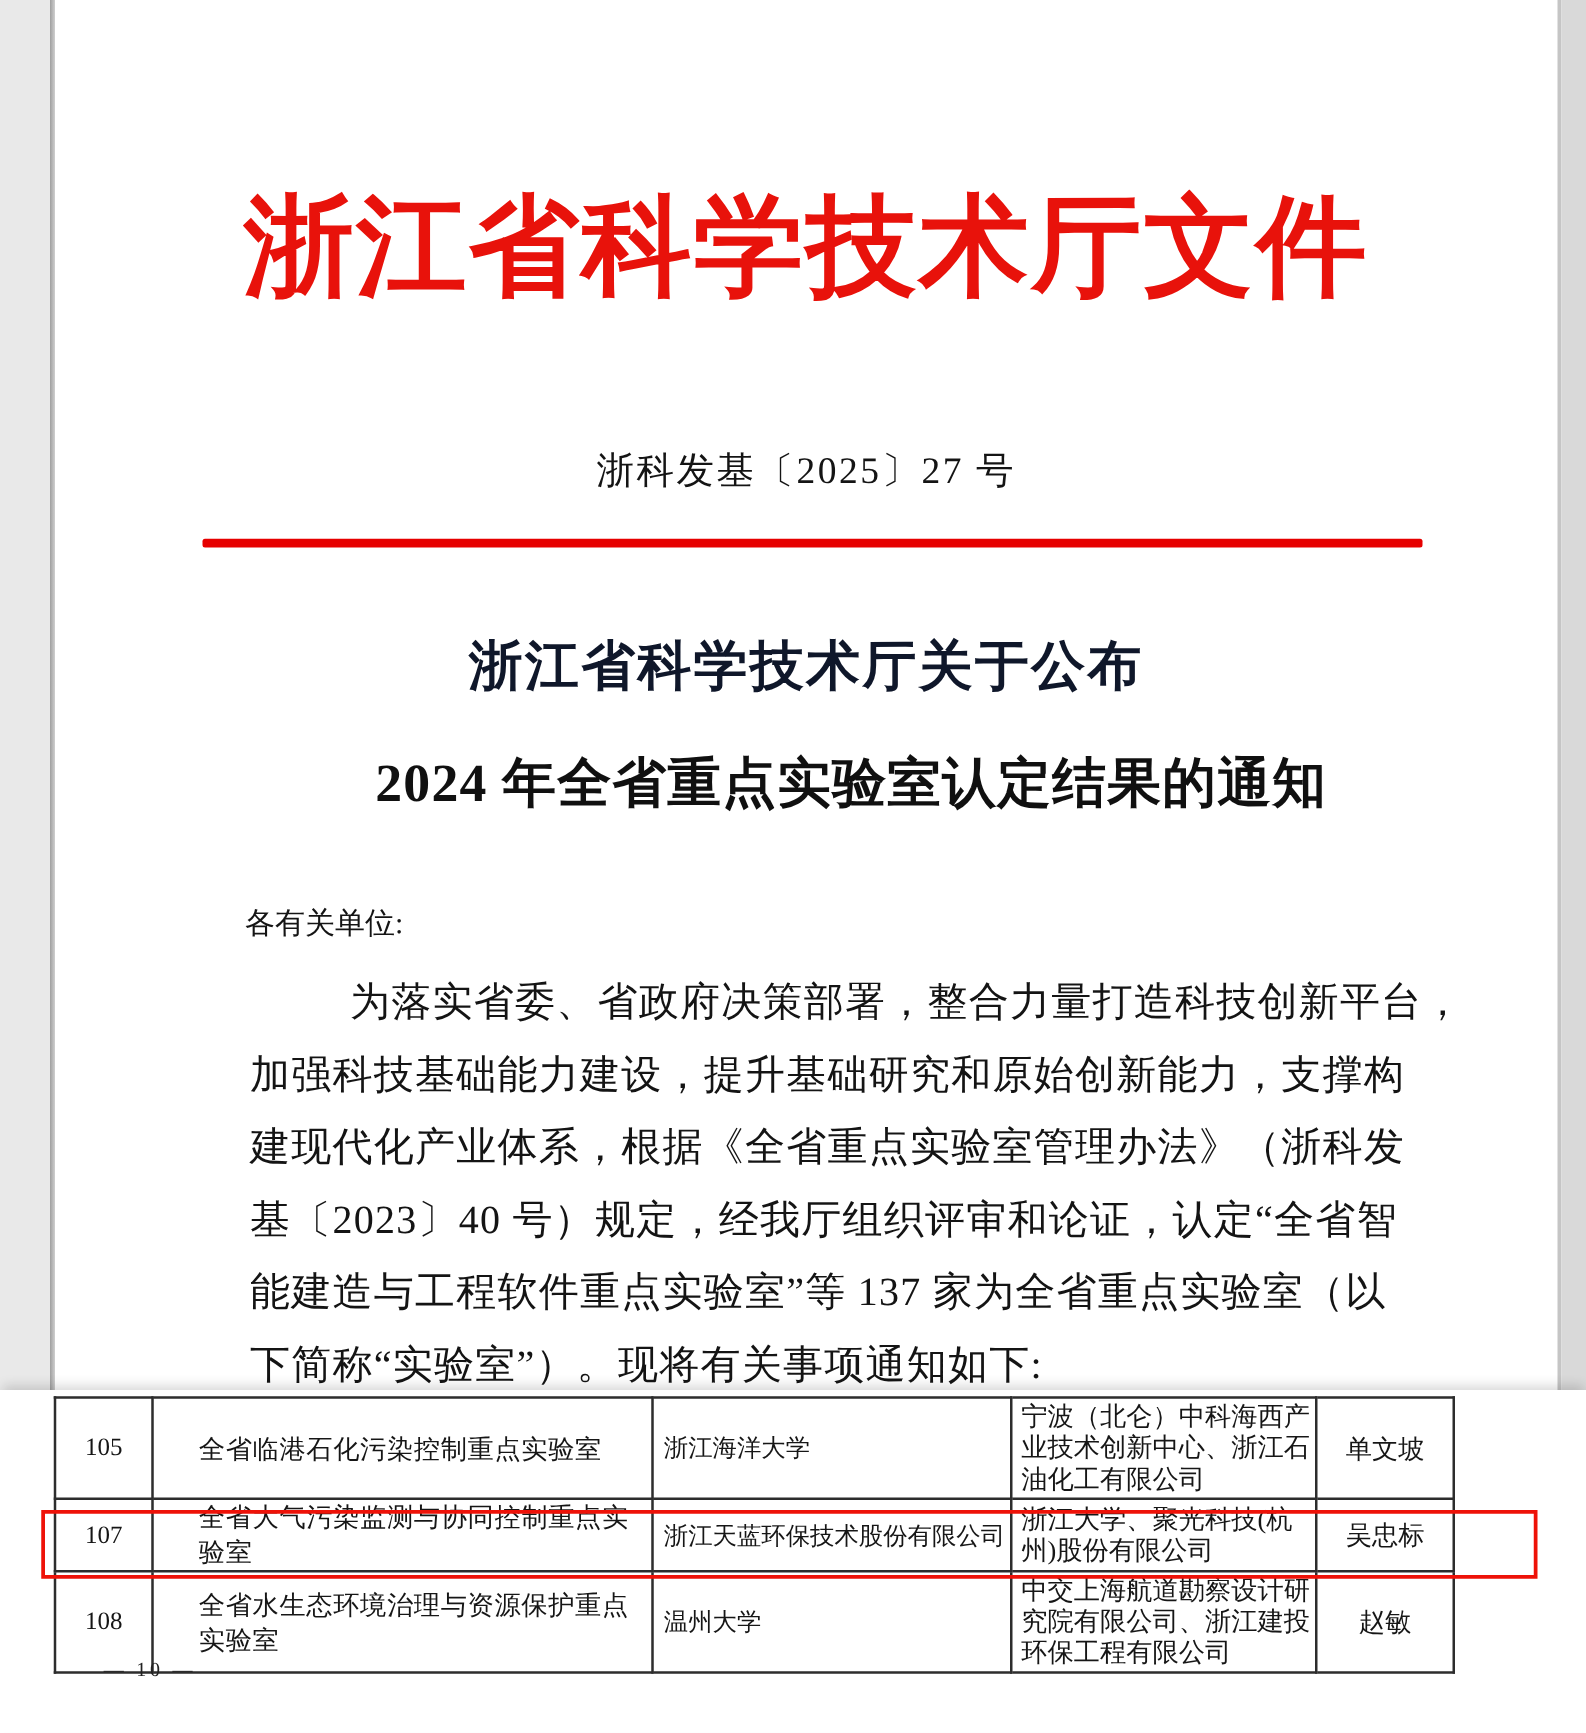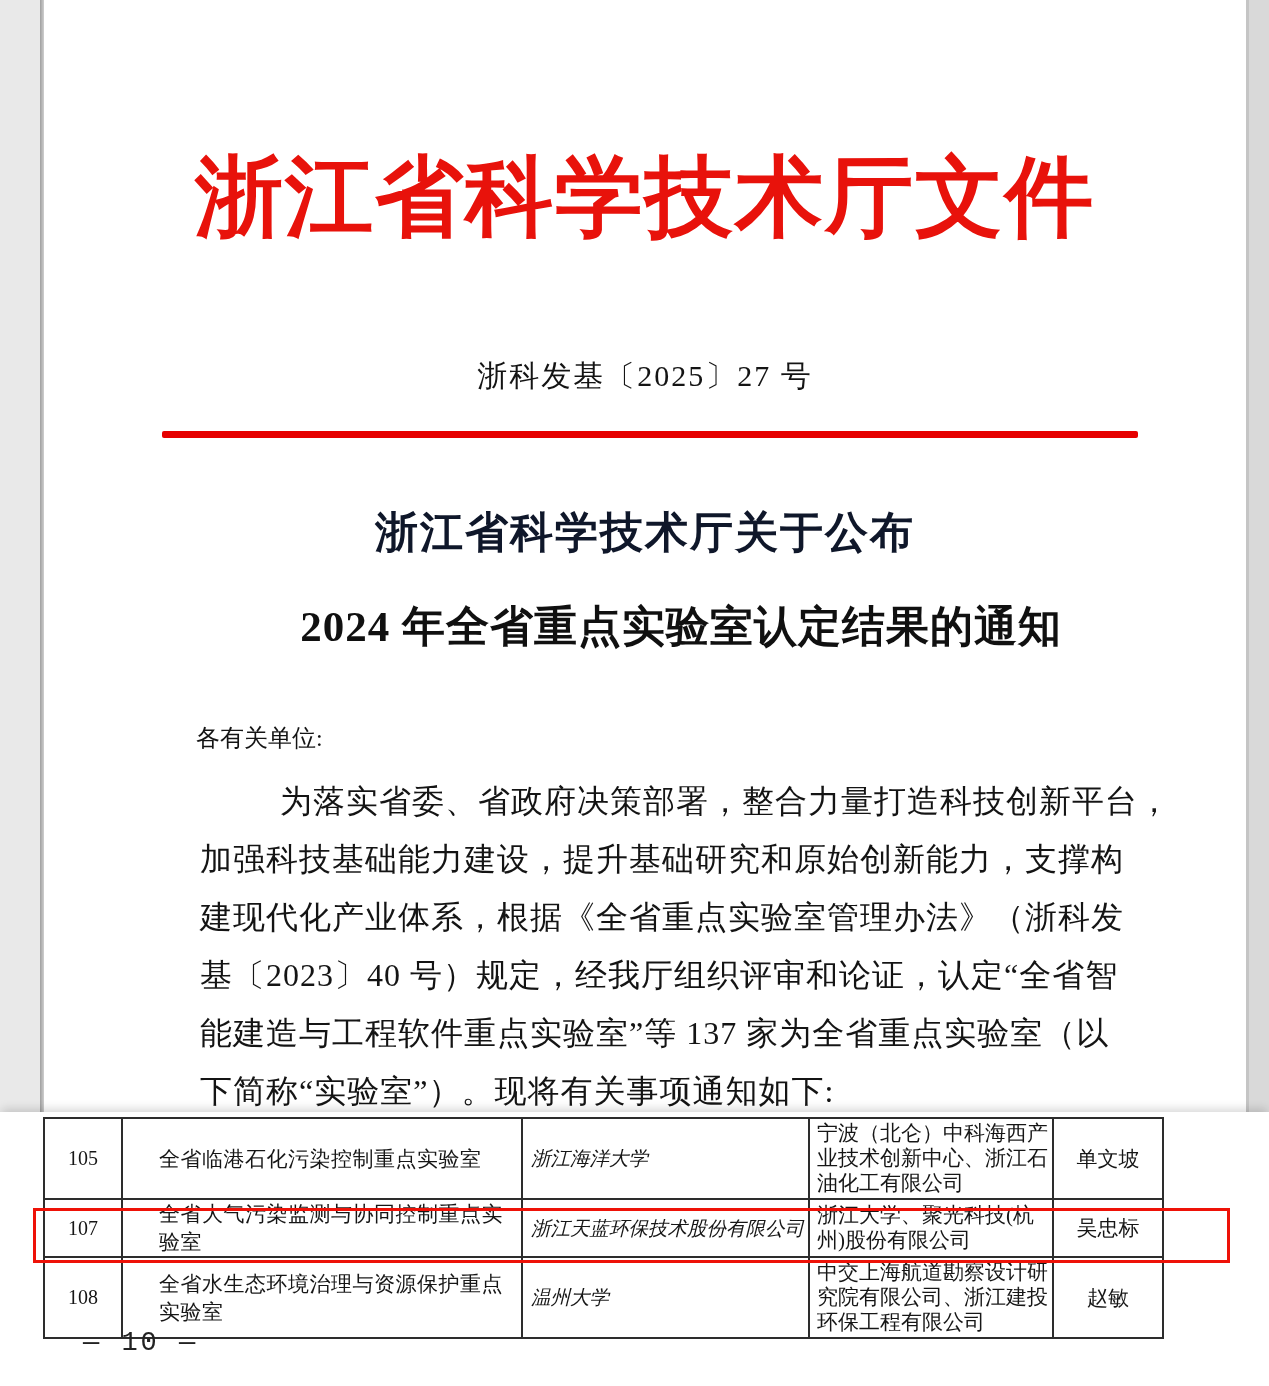--- a/index.html
+++ b/index.html
@@ -98,39 +98,38 @@
     font-size: 21px;
     color: #161616;
   }
   table.results td {
     border: 2px solid #2d2d2d;
     vertical-align: middle;
     overflow: hidden;
   }
   td.c-no    { width: 78px;  text-align: center; font-size: 20px; }
   td.c-lab   { width: 400px; padding-left: 36px; letter-spacing: 0.5px; }
-  td.c-inst  { width: 287px; padding-left: 8px;  font-size: 19.5px; font-style: italic; }
+  td.c-inst  { width: 287px; padding-left: 8px;  font-size: 19.5px; }
   td.c-part  { width: 244px; padding: 2px 4px 2px 7px; font-size: 21px; line-height: 25px; }
   td.c-dir   { width: 110px; text-align: center; }
   tr.r-105 td { height: 46px; }
   tr.r-106 td { height: 46px; }
   tr.r-107 td { height: 50px; }
   tr.r-108 td { height: 49px; }
 
   .highlight-box {
     position: absolute; left: 33px; top: 96px;
     width: 1197px; height: 55px;
     border: 3px solid #ee1208;
     pointer-events: none;
   }
   .page-footer {
     position: absolute; left: 83px; top: 216px;
-    font-size: 27px; color: #222;
+    font-size: 16px; color: #222;
     letter-spacing: 3px;
-    font-family: Liberation Mono, monospace;
   }
 </style>
 </head>
 <body>
 
 <div class="doc-section">
   <div class="left-strip"></div>
   <div class="left-edge-line"></div>
   <div class="right-edge-line"></div>
   <div class="right-strip"></div>

